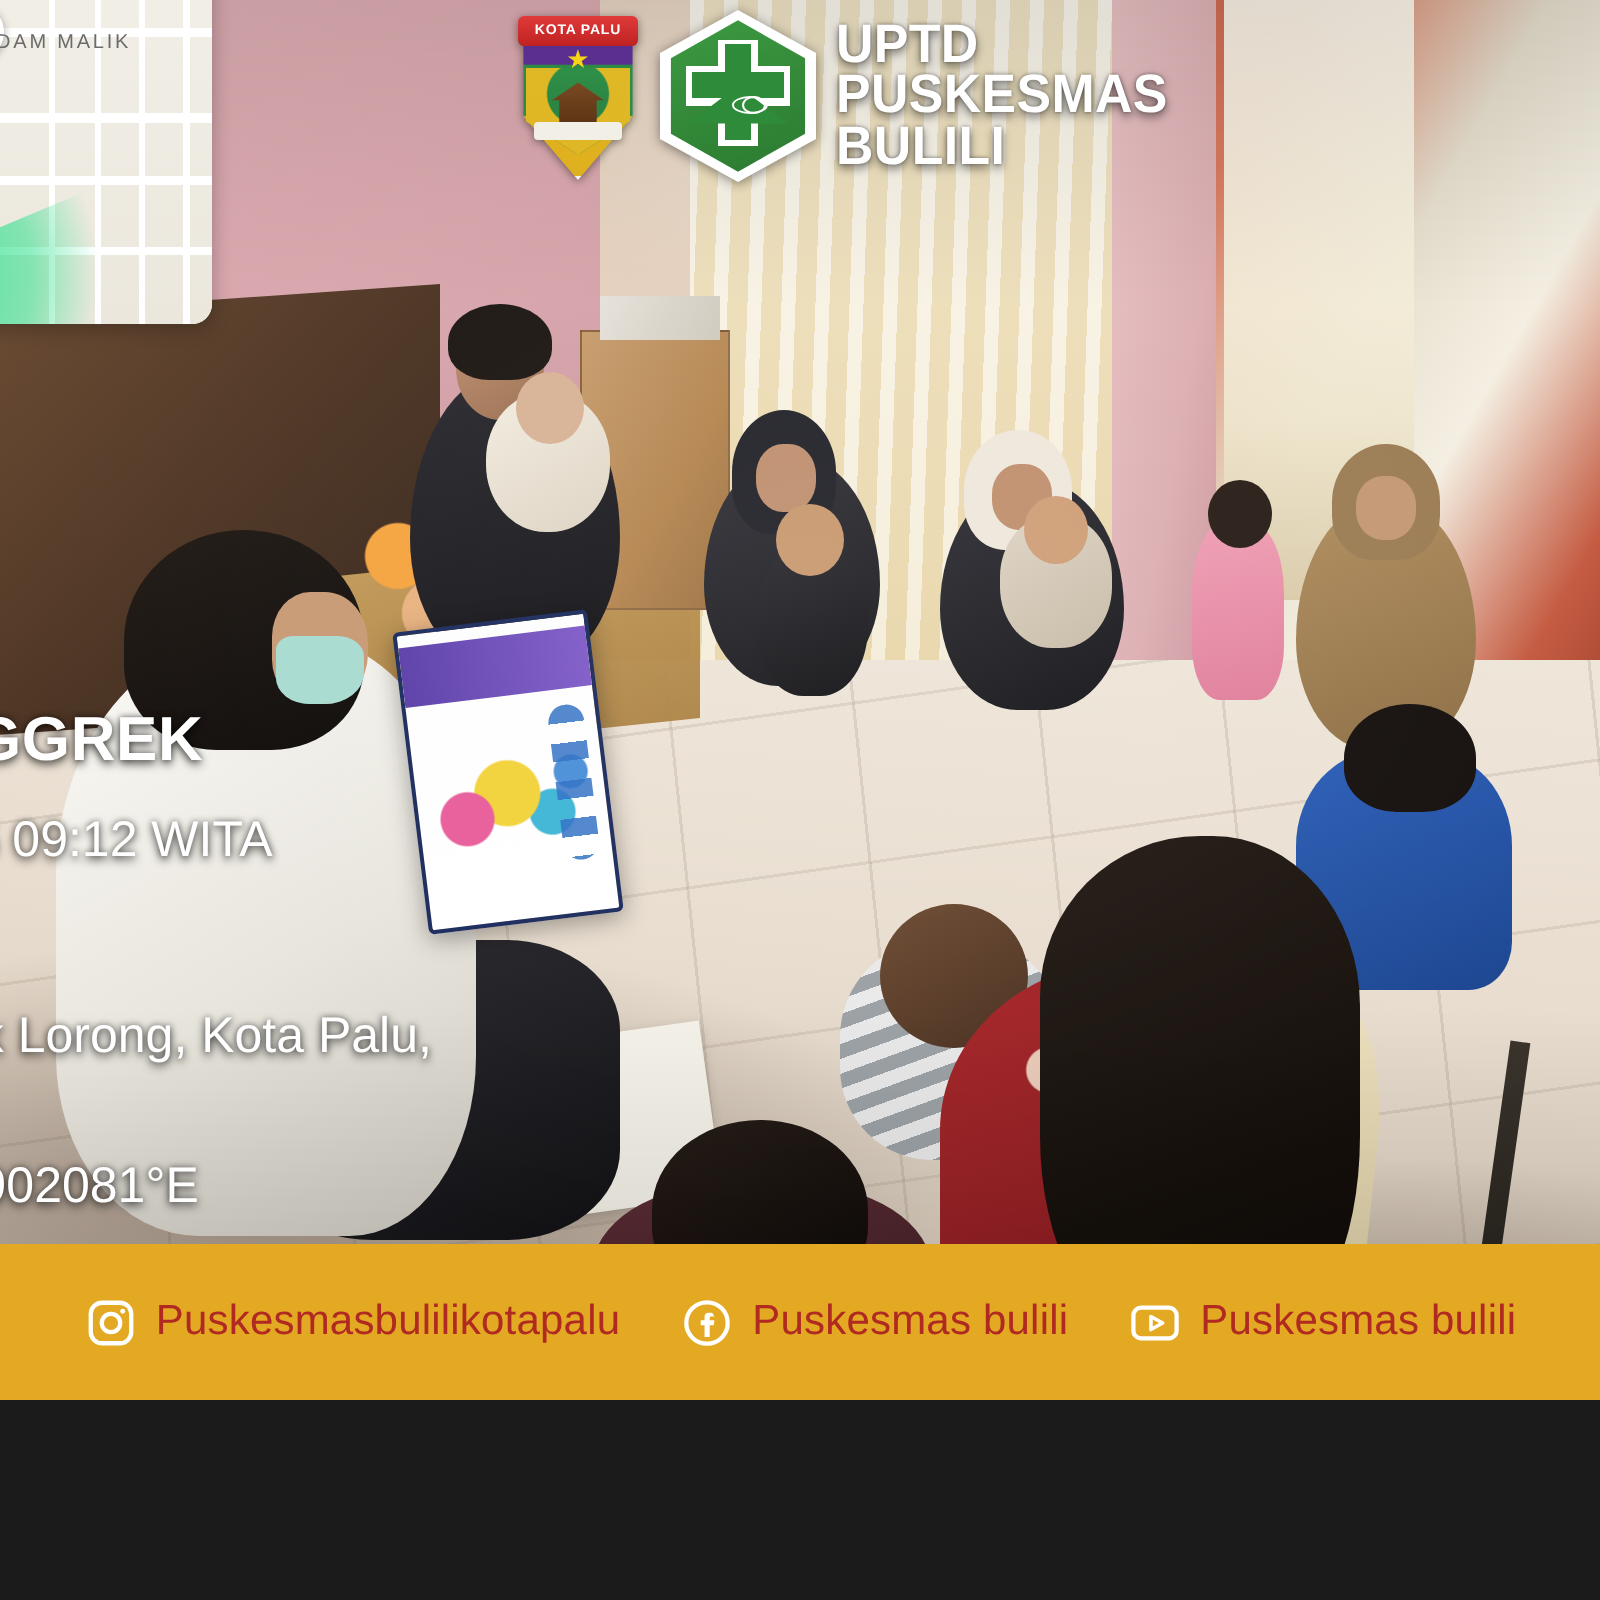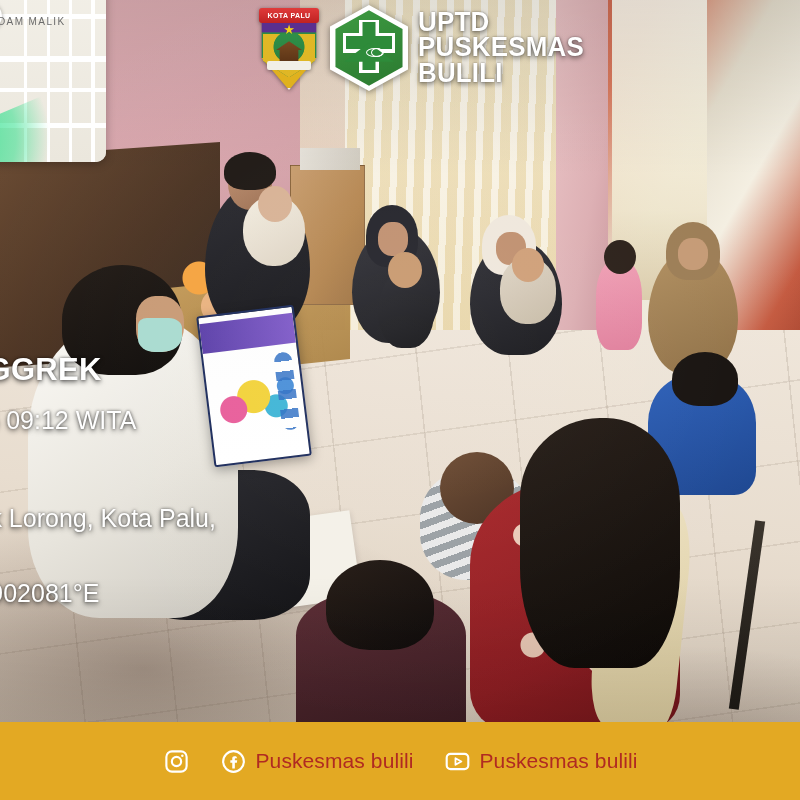--- a/index.html
+++ b/index.html
@@ -4,21 +4,21 @@
 <title>UPTD Puskesmas Bulili — Posyandu Anggrek</title>
 <style>
   * { margin:0; padding:0; box-sizing:border-box; }
   html,body { background:#1b1b1b; }
   body {
     font-family:"Liberation Sans", sans-serif;
     display:flex; align-items:flex-start; justify-content:flex-start;
   }
   .frame {
     position:relative;
-    width:800px; height:800px;
+    width:800px; height:700px;
     overflow:hidden;
     background:#000000;
   }
 
   
   .photo { position:absolute; inset:0; overflow:hidden; }
 
   
   .ph-base{
     position:absolute; inset:0;
@@ -584,20 +584,21 @@
   <div class="footer">
 
     <div class="social">
       <span class="ico">
         <svg viewBox="0 0 24 24" fill="none" stroke="#ffffff" stroke-width="1.9">
           <rect x="3" y="3" width="18" height="18" rx="5"></rect>
           <circle cx="12" cy="12" r="4.1"></circle>
           <circle cx="17.2" cy="6.8" r="1.1" fill="#ffffff" stroke="none"></circle>
         </svg>
       </span>
+      <span class="social-label">Puskesmasbulilikotapalu</span>
     </div>
 
     <div class="social">
       <span class="ico">
         <svg viewBox="0 0 24 24" fill="none" stroke="#ffffff" stroke-width="1.9">
           <circle cx="12" cy="12" r="9.2"></circle>
           <path d="M14.3 7.4h-1.6c-1.1 0-1.8.7-1.8 1.8v1.6H9.2v2.2h1.7v5.2h2.3v-5.2h1.8l.3-2.2h-2.1V9.7c0-.4.2-.6.6-.6h1.5z" fill="#ffffff" stroke="none"></path>
         </svg>
       </span>
       <span class="social-label">Puskesmas bulili</span>

